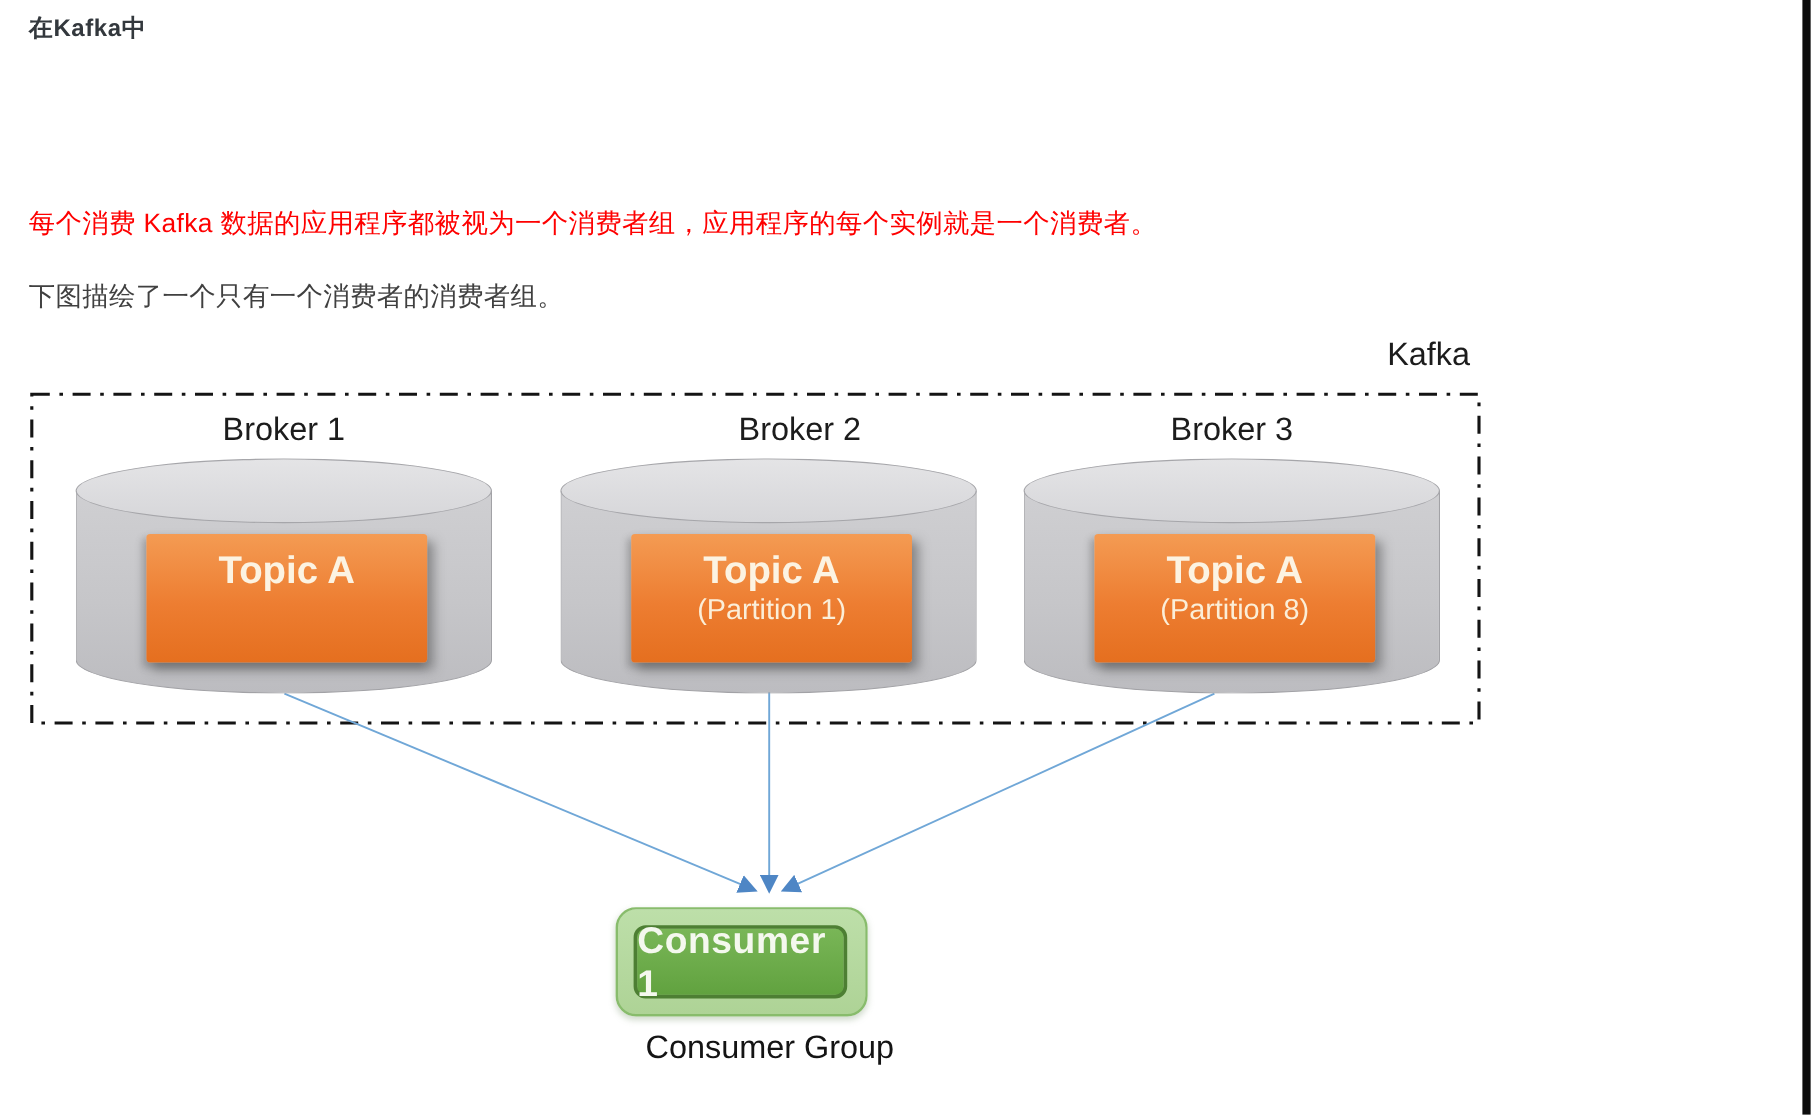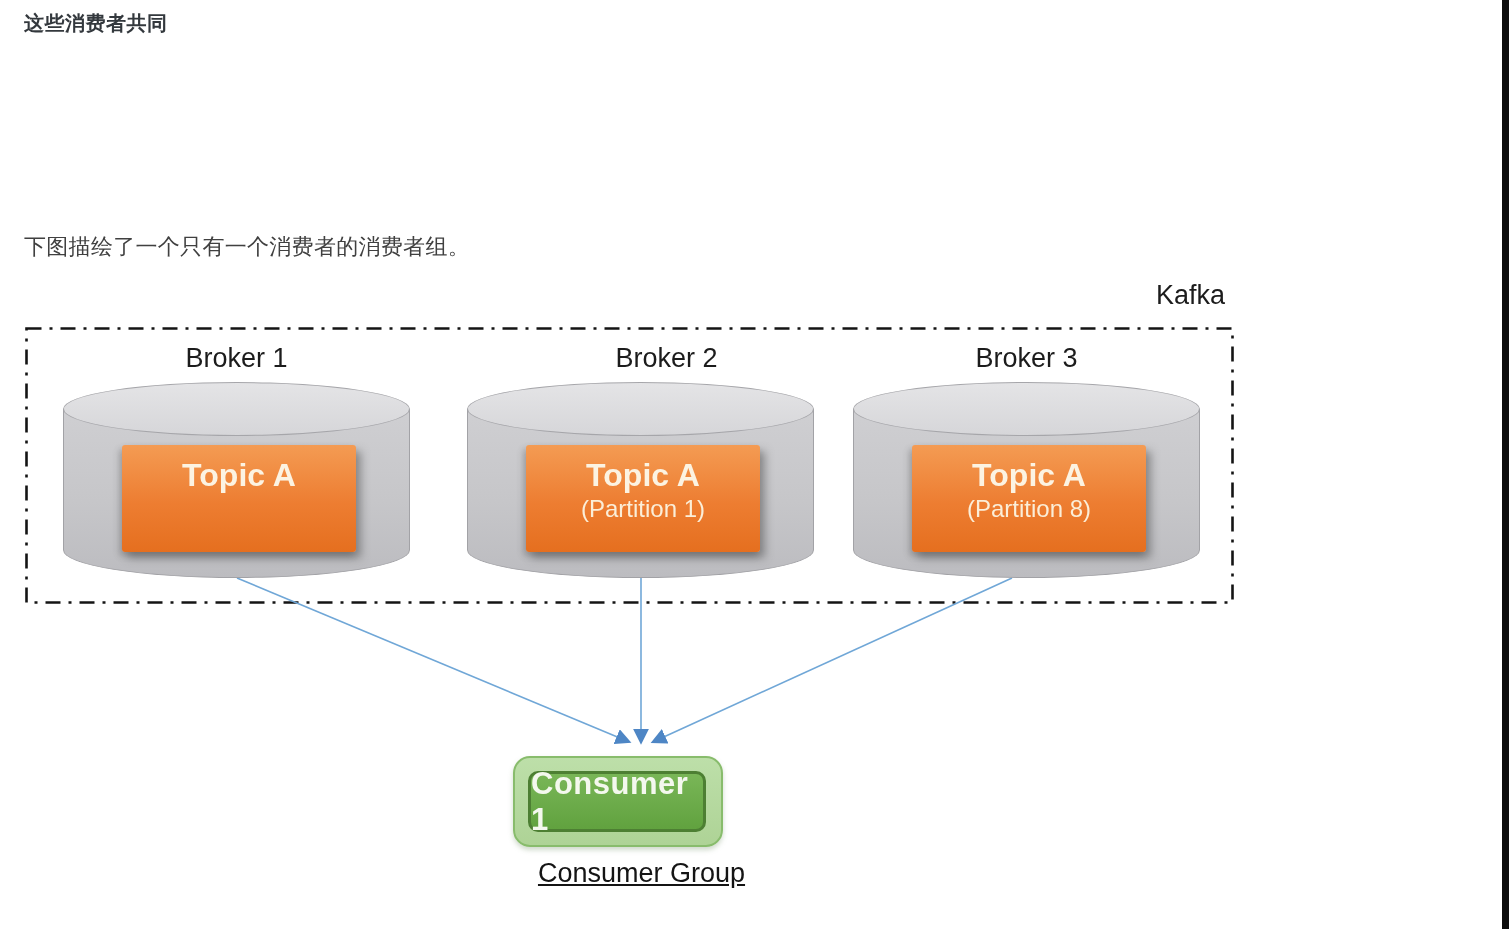--- a/index.html
+++ b/index.html
@@ -40,30 +40,31 @@
   .topic-sub{margin-top:1px;font-size:24px;color:#fbeed8;}
 
   .consumer-outer{position:absolute;left:513px;top:756px;width:210px;height:91px;
     border-radius:17px;background:linear-gradient(180deg,#bddfa9 0%,#aed396 100%);
     border:2px solid #88bc6c;box-sizing:border-box;box-shadow:0 3px 5px rgba(120,150,110,.35);}
   .consumer-inner{position:absolute;left:13px;right:15px;top:13px;bottom:13px;
     border-radius:10px;background:linear-gradient(180deg,#79b657 0%,#61a23f 100%);
     border:3px solid #4d7f33;display:flex;align-items:center;justify-content:center;}
   .consumer-text{font-size:31px;font-weight:bold;color:#f4f8ee;letter-spacing:.5px;}
   .group-label{position:absolute;left:513px;top:858px;width:257px;text-align:center;
-    font-size:27px;color:#141414;text-decoration:underline;}
+    font-size:27px;color:#141414;}
 
   .window-edge{position:absolute;right:0;top:0;bottom:0;width:7px;background:#0c0c0c;}
 </style>
 </head>
 <body>
 
 <div class="page">
 
-  <div class="doc-heading">这些消费者共同</div>
+  <div class="doc-heading">在Kafka中</div>
+  <div class="doc-line line-red">每个消费 Kafka 数据的应用程序都被视为一个消费者组，应用程序的每个实例就是一个消费者。</div>
   <div class="doc-line line-p2">下图描绘了一个只有一个消费者的消费者组。</div>
 
   <div class="diagram">
 
     <svg class="svg-overlay" width="1509" height="929" viewBox="0 0 1509 929">
       <defs>
         <marker id="arrowhead" viewBox="0 0 10 10" refX="7" refY="5" markerWidth="10" markerHeight="10" orient="auto-start-reverse">
           <path d="M0,0 L10,5 L0,10 Z" fill="#4e86c5"></path>
         </marker>
       </defs>

